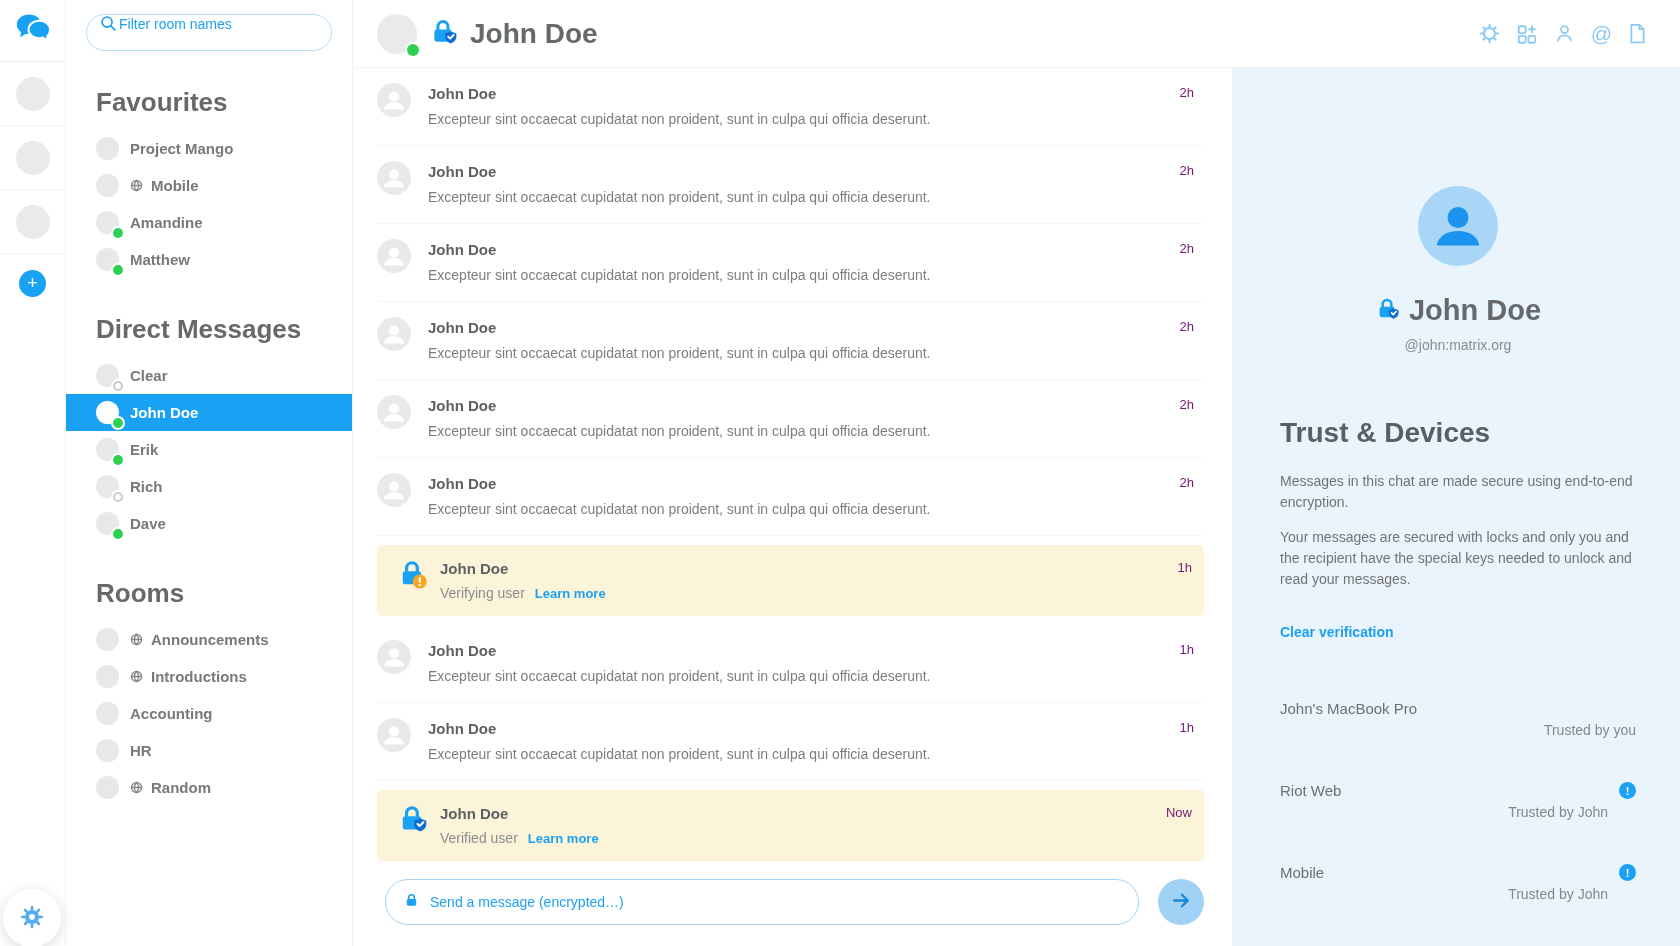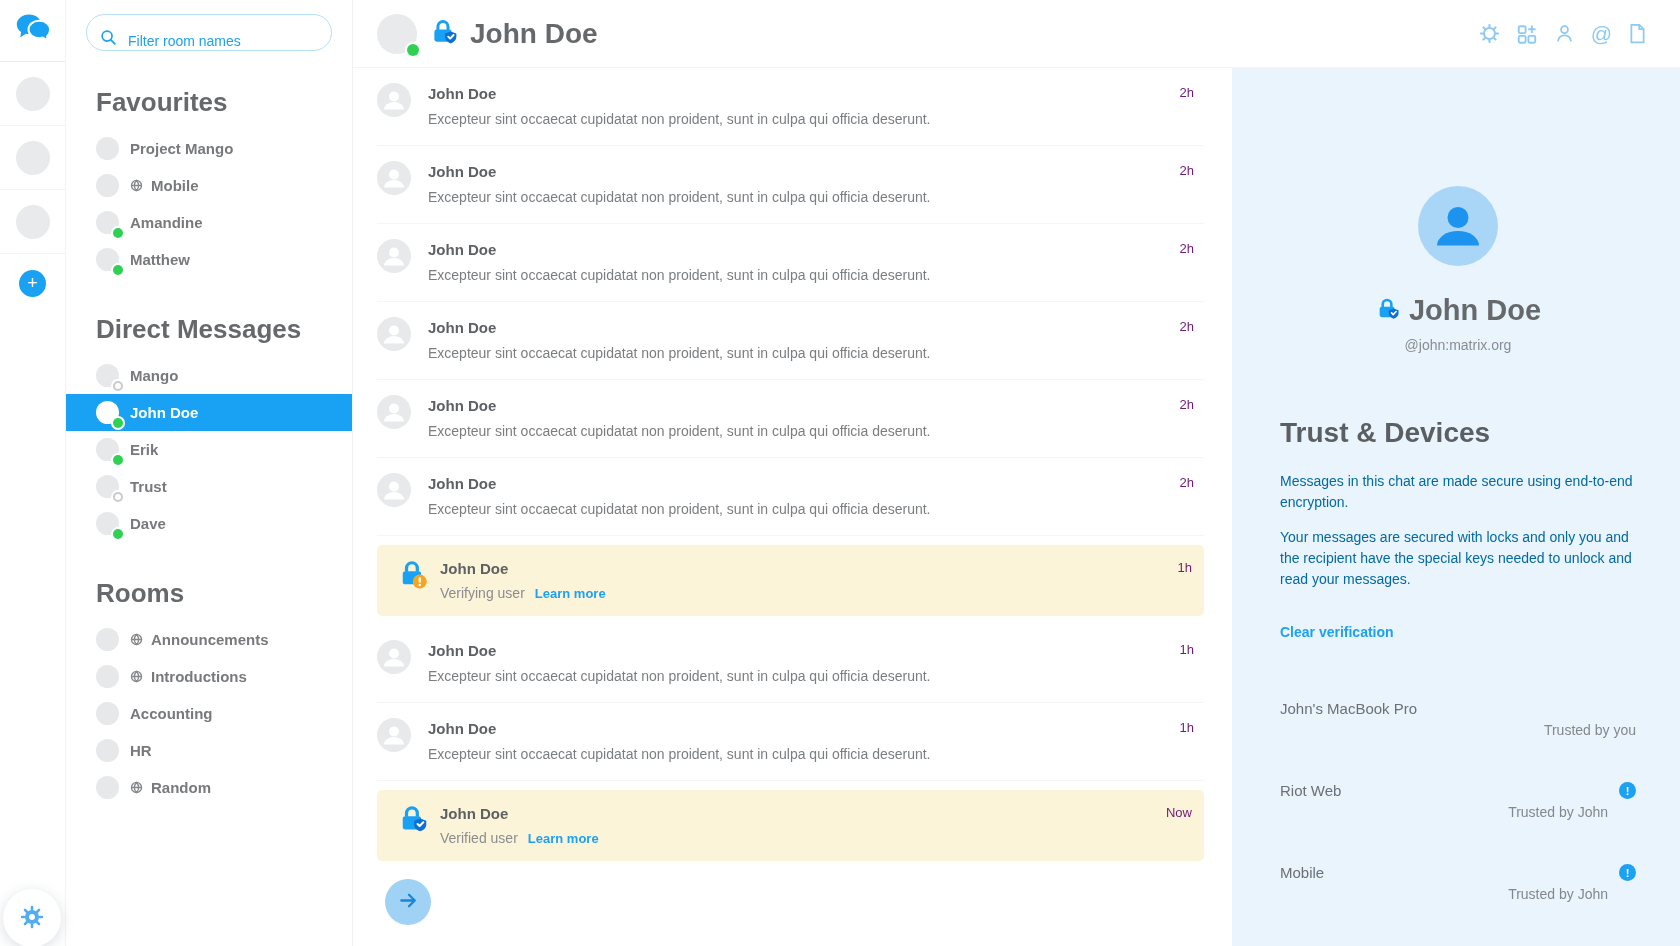--- a/index.html
+++ b/index.html
@@ -15,21 +15,21 @@
   .rail { width:66px; flex:none; border-right:1px solid #f2f3f4; display:flex; flex-direction:column; align-items:center; background:#fff; }
   .rail-logo { width:100%; height:62px; display:flex; align-items:center; justify-content:center; border-bottom:1px solid #ececee; cursor:pointer; }
   .rail-cell { width:66px; height:64px; border-bottom:1px solid #f2f3f4; border-top:none; display:flex; align-items:center; justify-content:center; cursor:pointer; }
   .rail-ava { width:34px; height:34px; border-radius:50%; background:#e9eaeb; }
   .rail-add { margin-top:16px; width:27px; height:27px; border-radius:50%; background:#19a2f3; color:#fff; border:none; font-size:18px; line-height:25px; text-align:center; cursor:pointer; padding:0; }
 
   .fab { position:absolute; left:3px; top:889px; width:58px; height:58px; border-radius:50%; background:#fff; border:none; box-shadow:0 3px 14px rgba(70,90,110,.20); display:flex; align-items:center; justify-content:center; cursor:pointer; z-index:9; }
 
   
   .sidebar { width:287px; flex:none; border-right:1px solid #f0f1f2; padding-top:14px; background:#fff; }
-  .search { margin:0 20px; height:37px; border:1px solid #b5def9; border-radius:19px; display:flex; align-items:flex-end; padding:0 13px; gap:9px; background:#fff; }
+  .search { margin:0 20px; height:37px; border:1px solid #b5def9; border-radius:19px; display:flex; align-items:flex-start; padding:0 13px; background:#fff; }
   .search input { border:none; outline:none; flex:1; font-family:"Liberation Sans",sans-serif; font-size:14px; color:#1da1f2; background:transparent; }
   input::placeholder { color:#1da1f2; opacity:1; }
   .sec-title { font-size:26px; font-weight:700; color:#66696c; margin:36px 0 12px 30px; }
   .room-item { display:flex; align-items:center; gap:11px; padding:7px 10px 7px 30px; cursor:pointer; }
   .ravatar { width:23px; height:23px; border-radius:50%; background:#e7e8e9; position:relative; flex:none; }
   .pdot { position:absolute; right:-4px; bottom:-4px; width:10px; height:10px; border-radius:50%; box-shadow:0 0 0 2px #fff; }
   .pdot.online { background:#2fd153; }
   .pdot.offline { background:#fff; border:2px solid #c9cbcd; }
   .rlabel { font-size:15px; font-weight:700; color:#77797c; white-space:nowrap; }
   .globe-wrap { display:flex; align-items:center; margin-right:-3px; }
@@ -68,21 +68,21 @@
   .cinput input { flex:1; border:none; outline:none; font-family:"Liberation Sans",sans-serif; font-size:14px; color:#1da1f2; background:transparent; }
   .send { width:46px; height:46px; border-radius:50%; background:#9fd2f4; border:none; display:flex; align-items:center; justify-content:center; cursor:pointer; flex:none; }
 
   
   .profile { width:448px; flex:none; background:#e9f4fd; padding:118px 44px 0 48px; overflow:hidden; }
   .p-top { text-align:center; }
   .p-name-row { margin-top:24px; display:flex; align-items:center; justify-content:center; gap:9px; }
   .p-name { font-size:29px; font-weight:700; color:#66696c; }
   .p-handle { margin-top:10px; font-size:14px; color:#8a8d90; }
   .trust-h { font-size:28px; font-weight:700; color:#5c5f62; margin:64px 0 6px; }
-  .trust-p { font-size:14px; line-height:1.5; color:#0369a1; margin:14px 0 0; }
+  .trust-p { font-size:14px; line-height:1.5; color:#737373; margin:14px 0 0; }
   .trust-p:first-of-type { margin-top:22px; }
   .clear { display:inline-block; margin-top:34px; font-size:14px; font-weight:700; color:#1da1f2; cursor:pointer; text-decoration:none; }
   .devices { margin-top:38px; }
   .device { display:flex; align-items:center; margin-bottom:23px; }
   .d-name { flex:1; font-size:15px; font-weight:400; color:#6d7073; }
   .d-trust { font-size:14px; color:#85888b;margin-top:43px; }
   .badge { width:17px; height:17px; border-radius:50%; background:#1da1f2; color:#fff; font-size:11px; font-weight:700; display:inline-flex; align-items:center; justify-content:center; margin-left:11px; cursor:pointer; }
 </style>
 </head>
 <body>
@@ -165,39 +165,39 @@
           <span class="ravatar">
             <span class="pdot online"></span>
           </span>
           <span class="rlabel">Matthew</span>
         </div>
         <h2 class="sec-title">Direct Messages</h2>
         <div class="room-item">
           <span class="ravatar">
             <span class="pdot offline"></span>
           </span>
-          <span class="rlabel">Mango</span>
+          <span class="rlabel">Clear</span>
         </div>
         <div class="room-item selected">
           <span class="ravatar">
             <span class="pdot online"></span>
           </span>
           <span class="rlabel">John Doe</span>
         </div>
         <div class="room-item">
           <span class="ravatar">
             <span class="pdot online"></span>
           </span>
           <span class="rlabel">Erik</span>
         </div>
         <div class="room-item">
           <span class="ravatar">
             <span class="pdot offline"></span>
           </span>
-          <span class="rlabel">Trust</span>
+          <span class="rlabel">Rich</span>
         </div>
         <div class="room-item">
           <span class="ravatar">
             <span class="pdot online"></span>
           </span>
           <span class="rlabel">Dave</span>
         </div>
         <h2 class="sec-title">Rooms</h2>
         <div class="room-item">
           <span class="ravatar"></span>
@@ -415,20 +415,29 @@
                   <path d="M17.9 17.3l1.8 1.8 3.2-3.3" stroke="#fff" stroke-width="1.8" fill="none" stroke-linecap="round" stroke-linejoin="round"></path>
                 </svg></span>
               <div class="msg-body">
                 <div class="msg-name event-name">John Doe</div>
                 <div class="event-status"><span>Verified user</span><span class="learn">Learn more</span></div>
               </div>
               <span class="msg-time">Now</span>
             </div>
           </div>
         <div class="composer">
+          <div class="cinput">
+            <span>
+              <svg width="15" height="16" viewBox="0 0 24 24">
+                  <path d="M7.5 11V8a4.5 4.5 0 0 1 9 0v3" fill="none" stroke="#1da1f2" stroke-width="2.6"></path>
+                  <rect x="4.5" y="10.5" width="15" height="10.5" rx="2.2" fill="#1da1f2"></rect>
+                </svg>
+            </span>
+            <input type="text" placeholder="Send a message (encrypted…)" style="">
+          </div>
           <button class="send">
             <span>
               <svg width="23" height="23" viewBox="0 0 24 24" fill="none" stroke="#1787d6" stroke-width="2.4" stroke-linecap="round" stroke-linejoin="round">
                   <path d="M4.5 12h14M12.5 6l6 6-6 6"></path>
                 </svg>
             </span>
           </button>
         </div>
       </div>
 

